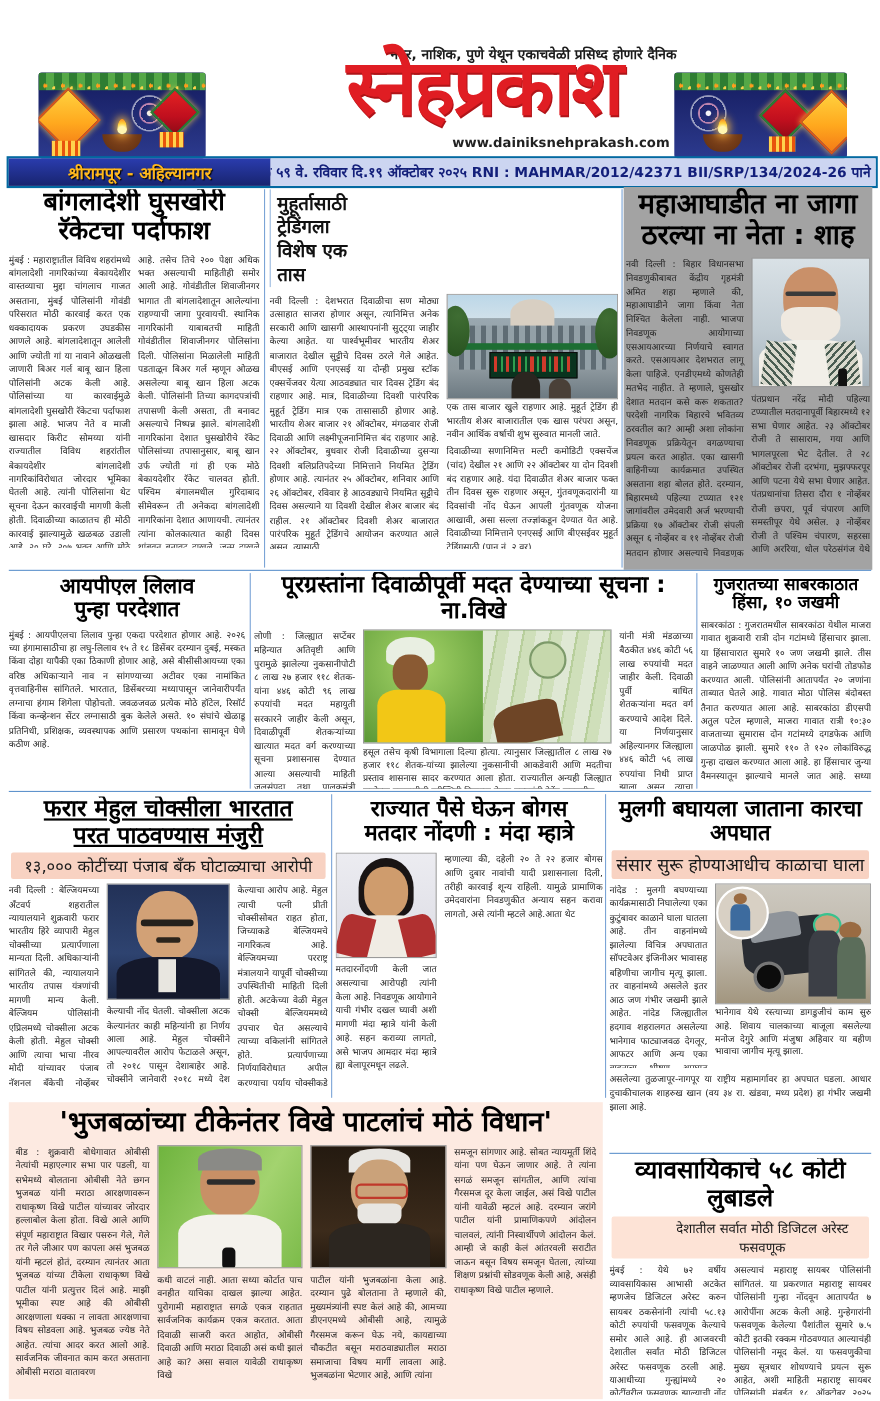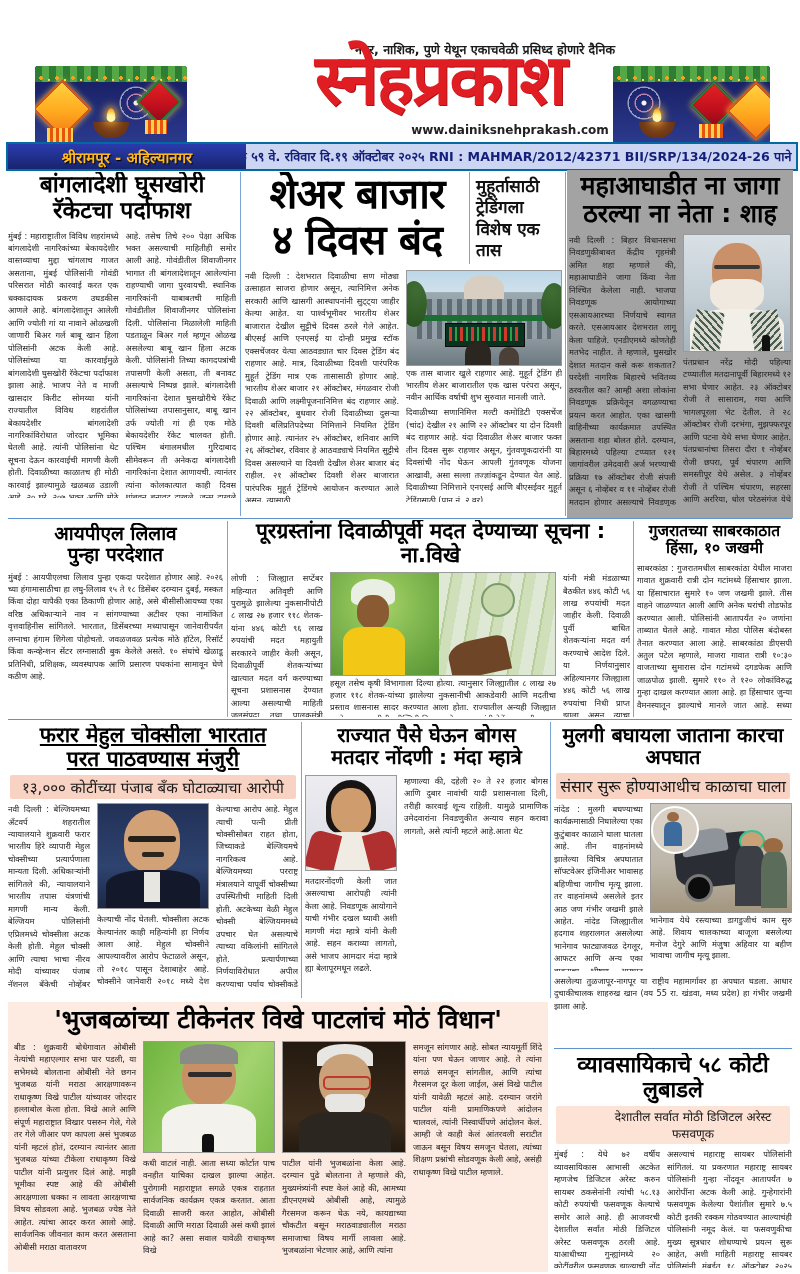--- a/index.html
+++ b/index.html
@@ -103,24 +103,20 @@
     <div class="cols" style="margin-top:6px;height:268px;">
       <p class="bt" style="flex:1;">मुंबई : महाराष्ट्रातील विविध शहरांमध्ये बांगलादेशी नागरिकांच्या बेकायदेशीर वास्तव्याचा मुद्दा चांगलाच गाजत असताना, मुंबई पोलिसांनी गोवंडी परिसरात मोठी कारवाई करत एक धक्कादायक प्रकरण उघडकीस आणले आहे. बांगलादेशातून आलेली आणि ज्योती गां या नावाने ओळखली जाणारी बिअर गर्ल बाबू खान हिला पोलिसांनी अटक केली आहे. पोलिसांच्या या कारवाईमुळे बांगलादेशी घुसखोरी रॅकेटचा पर्दाफाश झाला आहे. भाजप नेते व माजी खासदार किरीट सोमय्या यांनी राज्यातील विविध शहरांतील बेकायदेशीर बांगलादेशी नागरिकांविरोधात जोरदार भूमिका घेतली आहे. त्यांनी पोलिसांना थेट सूचना देऊन कारवाईची मागणी केली होती. दिवाळीच्या काळातच ही मोठी कारवाई झाल्यामुळे खळबळ उडाली आहे. २० घरे, २०७ भक्त आणि मोठे रॅकेट बाबू खान हिची मुंबई उपनगरात अनेक ठिकाणी संपत्ती असल्याचे तपासातून समोर आले असून तिच्या नावावर तब्बल २० घरे असल्याचे तपासात उघड झाले</p>
       <p class="bt" style="flex:1;">आहे. तसेच तिचे २०० पेक्षा अधिक भक्त असल्याची माहितीही समोर आली आहे. गोवंडीतील शिवाजीनगर भागात ती बांगलादेशातून आलेल्यांना राहण्याची जागा पुरवायची. स्थानिक नागरिकांनी याबाबतची माहिती गोवंडीतील शिवाजीनगर पोलिसांना दिली. पोलिसांना मिळालेली माहिती पडताळून बिअर गर्ल म्हणून ओळख असलेल्या बाबू खान हिला अटक केली. पोलिसांनी तिच्या कागदपत्रांची तपासणी केली असता, ती बनावट असल्याचे निष्पन्न झाले. बांगलादेशी नागरिकांना देशात घुसखोरीचे रॅकेट पोलिसांच्या तपासानुसार, बाबू खान उर्फ ज्योती गां ही एक मोठे बेकायदेशीर रॅकेट चालवत होती. पश्चिम बंगालमधील गुरिदाबाद सीमेवरून ती अनेकदा बांगलादेशी नागरिकांना देशात आणायची. त्यानंतर त्यांना कोलकात्यात काही दिवस थांबवून बनावट दाखले, जन्म दाखले बनवले जायचे. ही बनावट कागदपत्रे तयार झाल्यावर त्यांना मुंबईत आणले जायचे आणि गोवंडी भागात आश्रय दिला जायचा.</p>
     </div>
   </section>
 
   <div class="vline" style="left:240px;top:172px;height:344px;"></div>
 
   <section class="art" style="left:245px;top:172px;width:317px;height:344px;">
     <div style="display:flex;align-items:stretch;">
-      <h1 class="hl" style="flex:1;font-size:41px;letter-spacing:-1px;">
-        <span>शेअर बाजार</span><br>
-        <span>४ दिवस बंद</span>
-      </h1>
       <div style="width:86px;border-left:1px solid #7ba4d6;padding:4px 0 0 6px;font-size:17px;font-weight:bold;line-height:1.25;">मुहूर्तासाठी ट्रेडिंगला विशेष एक तास</div>
     </div>
     <div class="cols" style="margin-top:6px;height:232px;">
       <p class="bt" style="flex:1;">नवी दिल्ली : देशभरात दिवाळीचा सण मोठ्या उत्साहात साजरा होणार असून, त्यानिमित्त अनेक सरकारी आणि खासगी आस्थापनांनी सुट्ट्या जाहीर केल्या आहेत. या पार्श्वभूमीवर भारतीय शेअर बाजारात देखील सुट्टीचे दिवस ठरले गेले आहेत. बीएसई आणि एनएसई या दोन्ही प्रमुख स्टॉक एक्सचेंजवर येत्या आठवड्यात चार दिवस ट्रेडिंग बंद राहणार आहे. मात्र, दिवाळीच्या दिवशी पारंपरिक मुहूर्त ट्रेडिंग मात्र एक तासासाठी होणार आहे. भारतीय शेअर बाजार २१ ऑक्टोबर, मंगळवार रोजी दिवाळी आणि लक्ष्मीपूजनानिमित्त बंद राहणार आहे. २२ ऑक्टोबर, बुधवार रोजी दिवाळीच्या दुसऱ्या दिवशी बलिप्रतिपदेच्या निमित्ताने नियमित ट्रेडिंग होणार आहे. त्यानंतर २५ ऑक्टोबर, शनिवार आणि २६ ऑक्टोबर, रविवार हे आठवड्याचे नियमित सुट्टीचे दिवस असल्याने या दिवशी देखील शेअर बाजार बंद राहील. २१ ऑक्टोबर दिवशी शेअर बाजारात पारंपरिक मुहूर्त ट्रेडिंगचे आयोजन करण्यात आले असून, त्यासाठी</p>
       <div style="width:156px;flex:none;">
         <div class="ph ph-bse" style="width:154px;height:94px;">
           <i style="left:57px;top:4px;width:40px;height:26px;background:#d8cfc2;border-radius:50% 50% 0 0;"></i>
           <i style="left:10px;top:28px;width:134px;height:40px;background:repeating-linear-gradient(90deg,#5f6c74 0 5px,#93a0a7 5px 10px);"></i>
           <i style="left:10px;top:44px;width:134px;height:6px;background:#1d6e33;"></i>
           <i style="left:38px;top:52px;width:78px;height:22px;background:#09331e;border:1px solid #0c0c0c;"></i>
@@ -263,21 +259,21 @@
           <i style="left:16px;top:8px;width:12px;height:10px;background:#9a6b42;border-radius:50%;"></i>
           <i style="left:13px;top:18px;width:18px;height:24px;background:#3d6b9e;border-radius:30% 30% 0 0;"></i>
           <i style="left:88px;top:26px;width:22px;height:18px;background:#caa27a;border-radius:50%;border:2px solid #39c28f;"></i>
           <i style="left:84px;top:42px;width:30px;height:60px;background:#3c3f46;border-radius:30% 30% 0 0;"></i>
           <i style="left:112px;top:34px;width:20px;height:16px;background:#9a6b42;border-radius:50%;"></i>
           <i style="left:110px;top:48px;width:26px;height:56px;background:#5b6d5a;border-radius:30% 30% 0 0;"></i>
         </div>
         <p class="cap">भानेगाव येथे रस्त्याच्या डागडुजीचं काम सुरु आहे. शिवाय चालकाच्या बाजूला बसलेल्या मनोज देगुरे आणि मंजुषा अहिवार या बहीण भावाचा जागीच मृत्यू झाला.</p>
       </div>
     </div>
-    <p class="bt" style="margin-top:4px;">असलेल्या तुळजापूर-नागपूर या राष्ट्रीय महामार्गावर हा अपघात घडला. आधार दुचाकीचालक शाहरुख खान (वय 55 रा. खंडवा, मध्य प्रदेश) हा गंभीर जखमी झाला आहे.</p>
+    <p class="bt" style="margin-top:4px;">असलेल्या तुळजापूर-नागपूर या राष्ट्रीय महामार्गावर हा अपघात घडला. आधार दुचाकीचालक शाहरुख खान (वय ३४ रा. खंडवा, मध्य प्रदेश) हा गंभीर जखमी झाला आहे.</p>
   </section>
 
   <section class="art pink-bg" style="left:8px;top:1002px;width:540px;height:266px;padding-top:4px;">
     <h2 class="hl" style="font-size:25px;">'भुजबळांच्या टीकेनंतर विखे पाटलांचं मोठं विधान'</h2>
     <div class="cols" style="margin:7px 6px 0 6px;height:214px;">
       <p class="bt" style="width:122px;flex:none;">बीड : शुक्रवारी बोधेगावात ओबीसी नेत्यांची महाएल्गार सभा पार पडली, या सभेमध्ये बोलताना ओबीसी नेते छगन भुजबळ यांनी मराठा आरक्षणावरून राधाकृष्ण विखे पाटील यांच्यावर जोरदार हल्लाबोल केला होता. विखे आले आणि संपूर्ण महाराष्ट्रात विखार पसरुन गेले, गेले तर गेले जीआर पण कापला असं भुजबळ यांनी म्हटलं होतं, दरम्यान त्यानंतर आता भुजबळ यांच्या टीकेला राधाकृष्ण विखे पाटील यांनी प्रत्युत्तर दिलं आहे. माझी भूमीका स्पष्ट आहे की ओबीसी आरक्षणाला धक्का न लावता आरक्षणाचा विषय सोडवला आहे. भुजबळ ज्येष्ठ नेते आहेत. त्यांचा आदर करत आलो आहे. सार्वजनिक जीवनात काम करत असताना ओबीसी मराठा वातावरण</p>
       <div style="width:132px;flex:none;">
         <div class="ph ph-vikhe" style="width:130px;height:110px;">
           <i style="left:38px;top:6px;width:54px;height:58px;background:#c89066;border-radius:46%;"></i>
           <i style="left:36px;top:2px;width:58px;height:20px;background:#8a8a86;border-radius:50% 50% 0 0;"></i>

